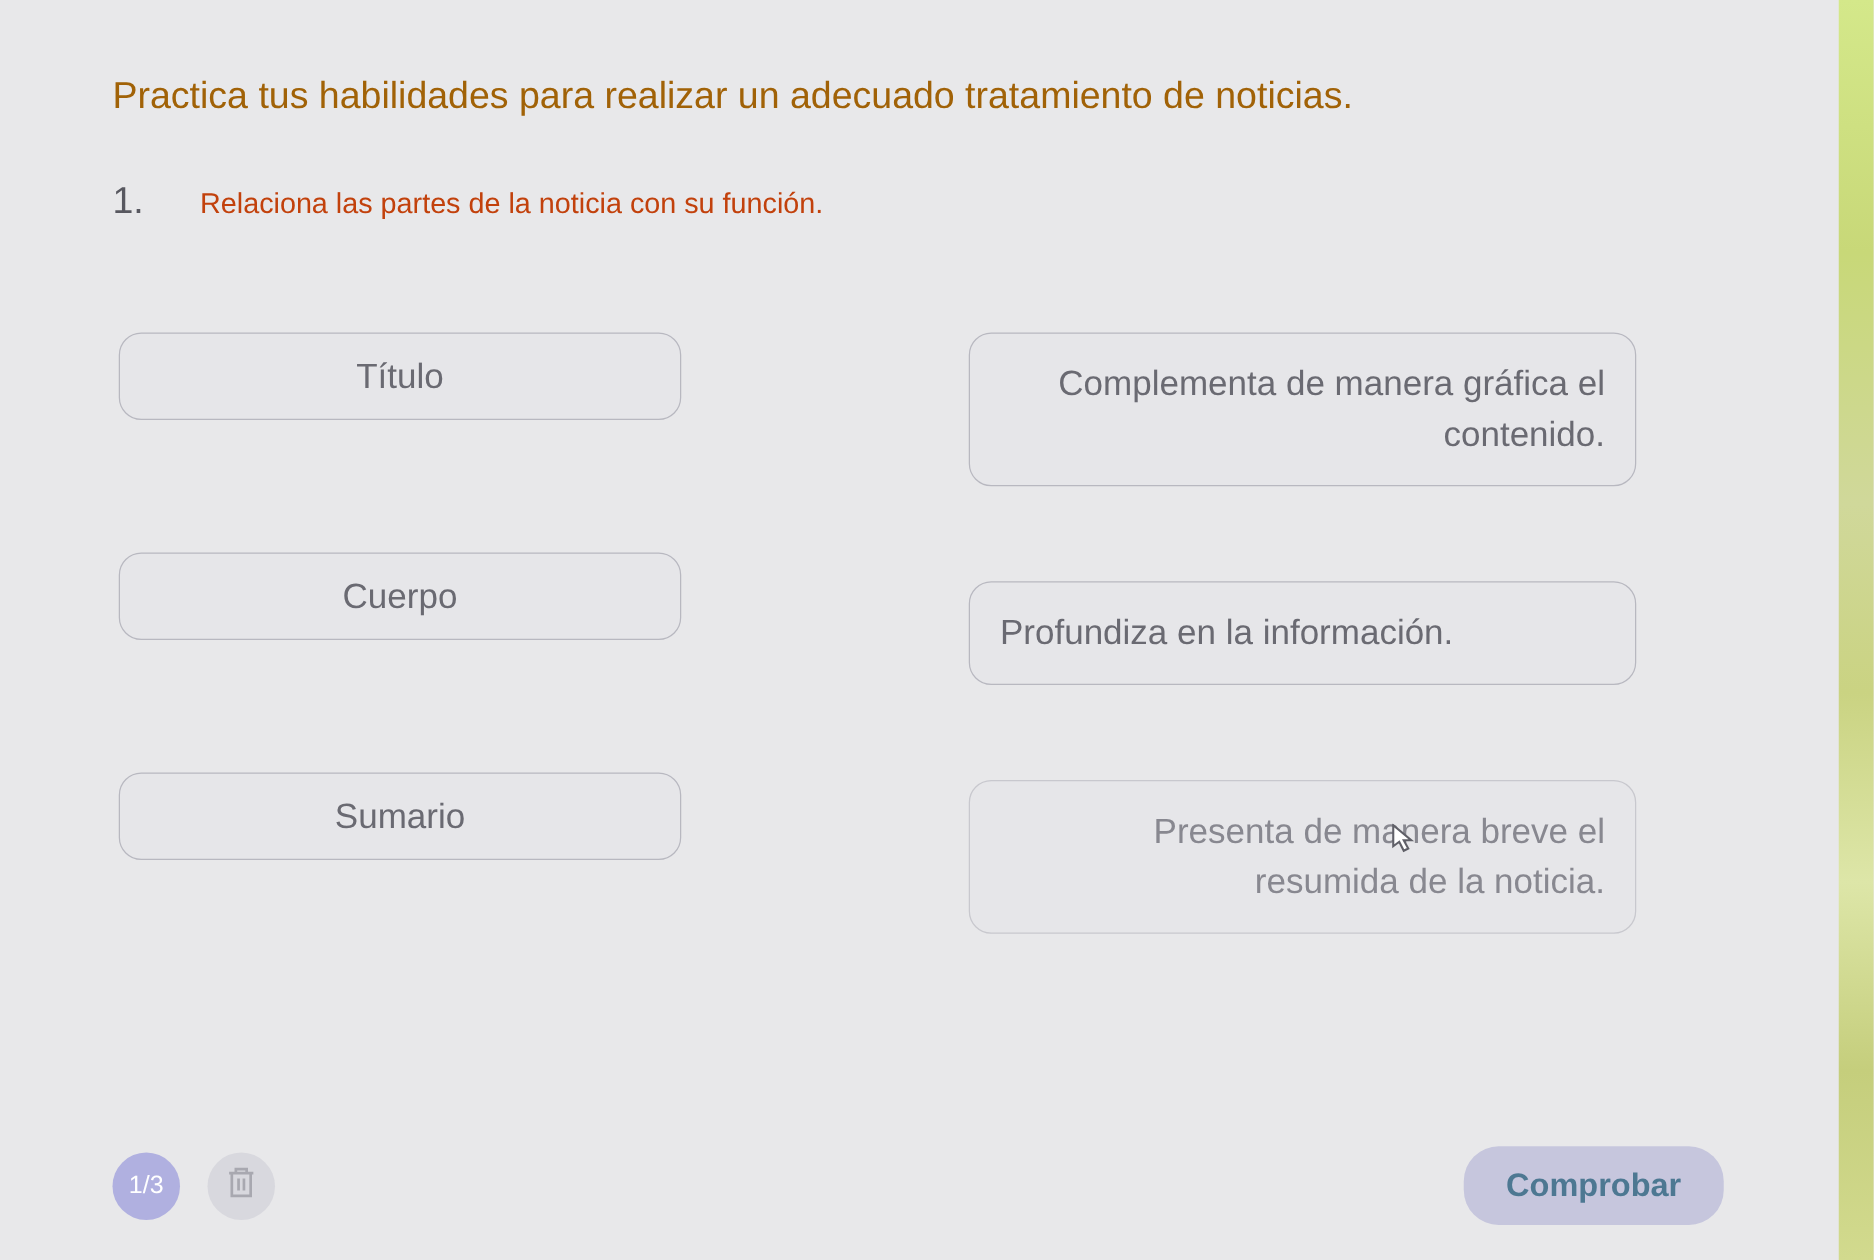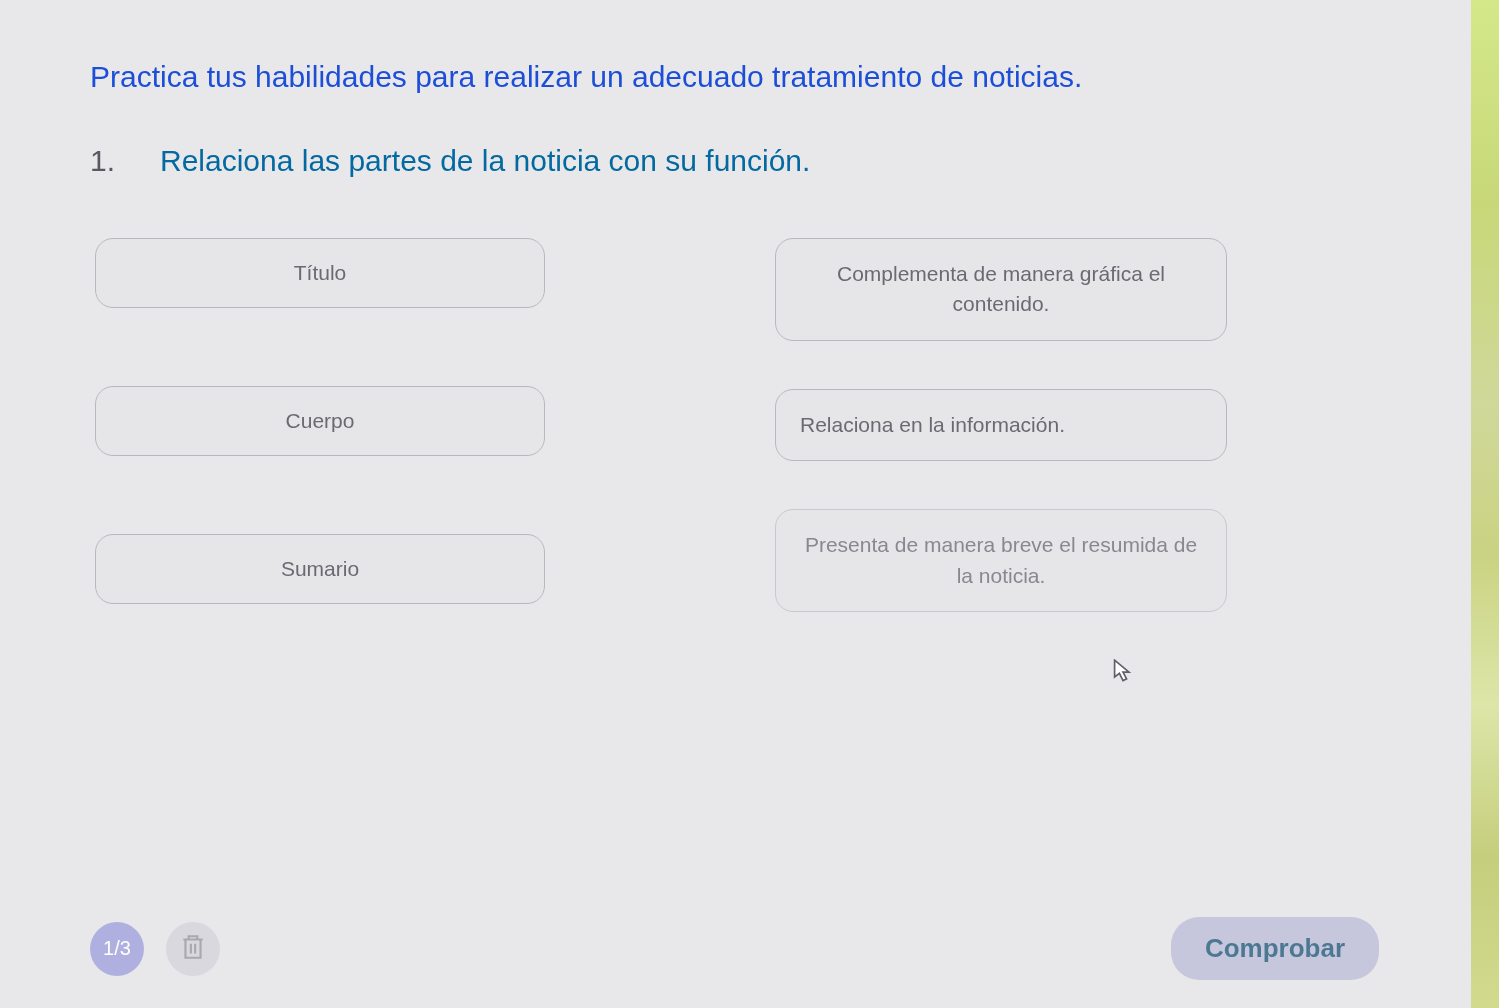--- a/index.html
+++ b/index.html
@@ -22,38 +22,38 @@
       width: 28px;
       height: 100%;
       background: linear-gradient(180deg, #d4e88a 0%, #c8d878 20%, #d0d89a 40%, #cad382 55%, #dde6a8 70%, #c5ce7c 85%, #d2da8e 100%);
     }
     .content {
       padding: 60px 90px 0 90px;
       color: #5a5a62;
     }
     .intro {
       font-size: 30px;
-      color: #1d4ed8;
+      color: #a16207;
       margin-bottom: 50px;
       font-weight: 400;
     }
     .question-row {
       display: flex;
       align-items: baseline;
       margin-bottom: 60px;
     }
     .question-number {
       font-size: 30px;
       color: #585860;
       width: 70px;
       font-weight: 400;
     }
     .question-text {
-      font-size: 30px;
-      color: #0369a1;
+      font-size: 23px;
+      color: #c2410c;
       font-weight: 500;
     }
     .matching-area {
       display: flex;
       gap: 230px;
       padding-left: 5px;
     }
     .left-col, .right-col {
       display: flex;
       flex-direction: column;
@@ -61,37 +61,38 @@
     .left-col {
       gap: 78px;
     }
     .right-col {
       gap: 48px;
     }
     .match-item {
       border: 1.5px solid #b8b8c0;
       border-radius: 18px;
       background: #e6e6e9;
-      font-size: 21px;
+      font-size: 28px;
       color: #6a6a72;
       display: flex;
       align-items: center;
       cursor: pointer;
+      margin-top: 28px;
     }
     .left-item {
       width: 450px;
       height: 70px;
       justify-content: center;
       text-align: center;
     }
     .right-item {
-      width: 452px;
+      width: 534px;
       padding: 20px 24px;
       line-height: 1.45;
-      text-align: center;
+      text-align: right;
     }
     .right-item.faded {
       border-color: #c8c8ce;
       color: #888890;
     }
     .footer {
       position: absolute;
       bottom: 28px;
       left: 90px;
       right: 120px;
@@ -171,21 +172,21 @@
   </div>
 
   <div class="matching-area">
     <div class="left-col">
       <div class="match-item left-item">Título</div>
       <div class="match-item left-item">Cuerpo</div>
       <div class="match-item left-item">Sumario</div>
     </div>
     <div class="right-col">
       <div class="match-item right-item">Complementa de manera gráfica el contenido.</div>
-      <div class="match-item right-item">Relaciona en la información.</div>
+      <div class="match-item right-item">Profundiza en la información.</div>
       <div class="match-item right-item faded">Presenta de manera breve el resumida de la noticia.</div>
     </div>
   </div>
 </div>
 
 <div class="footer">
   <div class="footer-left">
     <div class="page-indicator">1/3</div>
     <div class="trash-btn">
       <span>

